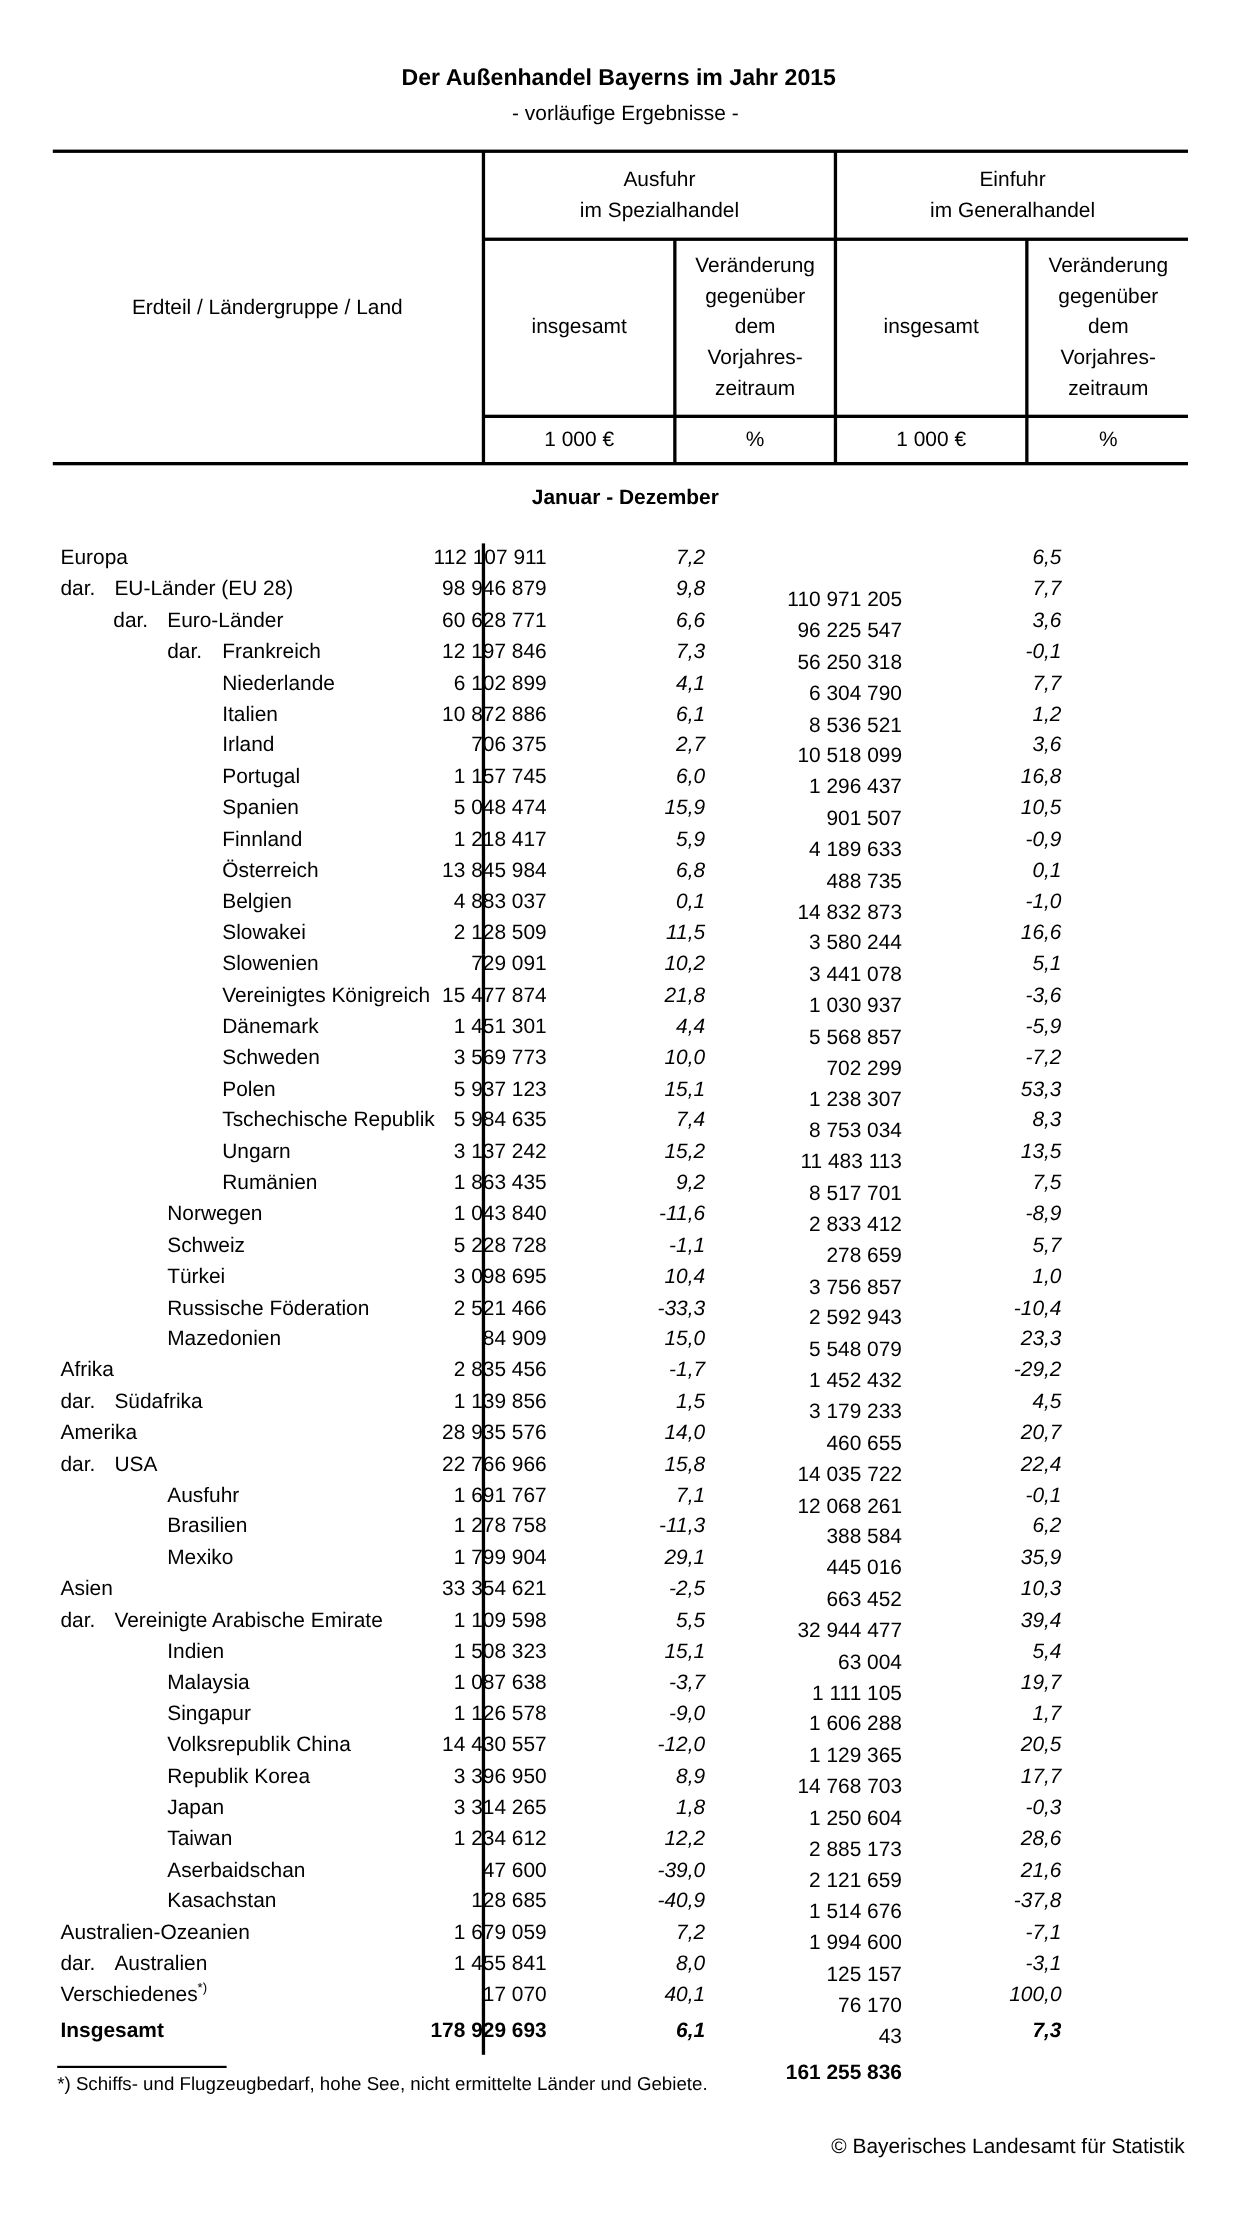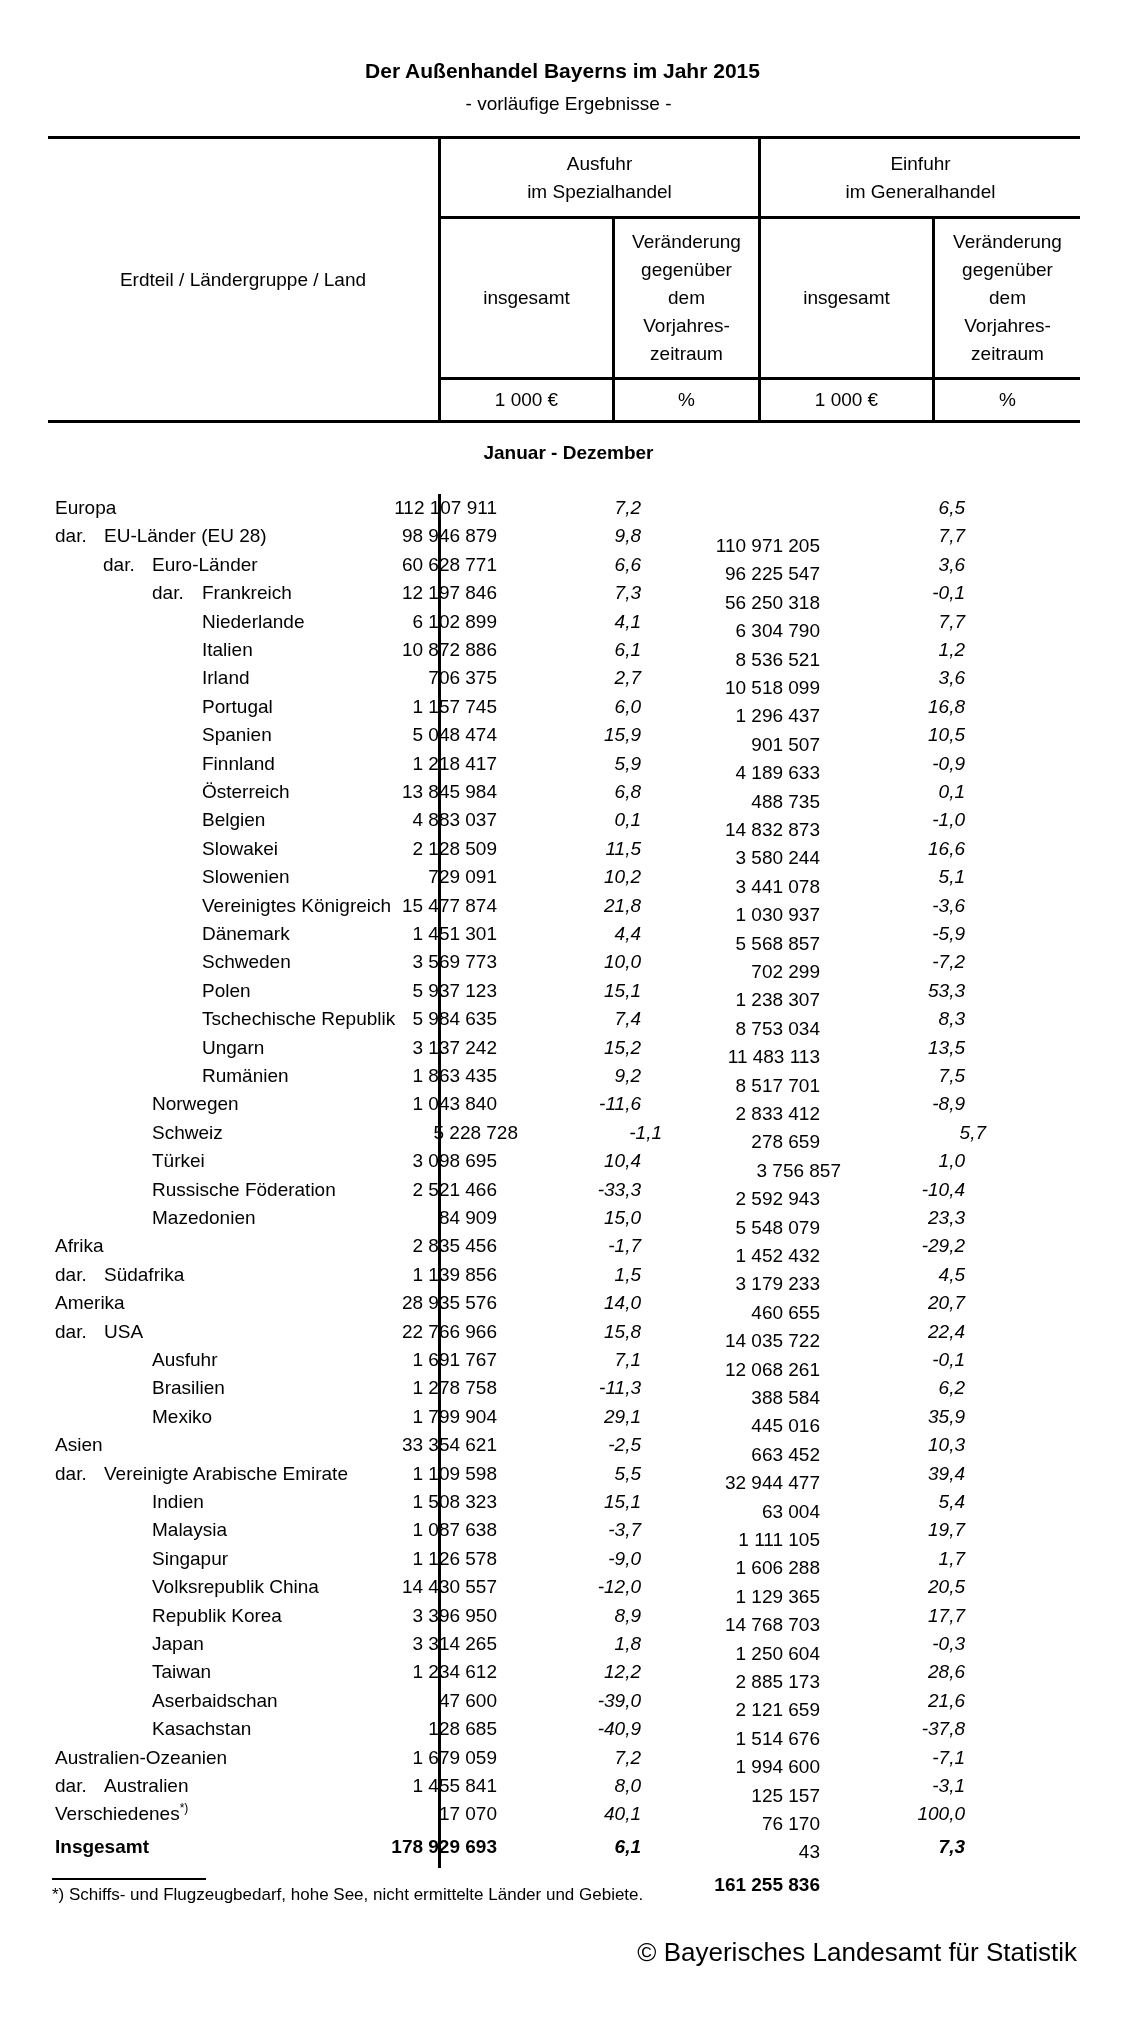--- a/index.html
+++ b/index.html
@@ -18,21 +18,21 @@
   .row .dar { position: absolute; white-space: nowrap; }
   .row .num { position: absolute; text-align: right; white-space: nowrap; }
   .row .pct { font-style: italic; }
   .row.total { font-weight: bold; }
   .c1 { right: calc(1137px - 608px); }
   .c2 { right: calc(1137px - 752px); }
   .c3 { right: calc(1137px - 931px); margin-top: 38px; }
   .c4 { right: calc(1137px - 1076px); }
   sup { font-size: 12px; line-height: 0; vertical-align: 8px; }
   .footnote { left: 52px; top: 1882px; font-size: 17px; line-height: 26px; }
-  .copyright { right: 60px; top: 1938px; font-size: 26px; line-height: 28px; }
+  .copyright { right: 60px; top: 1938px; font-size: 19px; line-height: 28px; }
 </style>
 </head>
 <body>
 
 <div class="abs title">Der Außenhandel Bayerns im Jahr 2015</div>
 <div class="abs subtitle">- vorläufige Ergebnisse -</div>
 
 <div class="hline" style="left:48px;top:136px;width:1032px;height:3px;"></div>
 <div class="hline" style="left:439px;top:216px;width:641px;height:3px;"></div>
 <div class="hline" style="left:439px;top:377px;width:641px;height:3px;"></div>
@@ -242,21 +242,21 @@
       <span class="num c3">2 833 412</span>
       <span class="num pct c4">7,5</span>
     </div>
     <div class="row" style="top: 1090.4px;">
       <span class="label" style="left:152px"><span>Norwegen</span></span>
       <span class="num c1">1 043 840</span>
       <span class="num pct c2">-11,6</span>
       <span class="num c3">278 659</span>
       <span class="num pct c4">-8,9</span>
     </div>
-    <div class="row" style="top: 1118.8px; padding-left: 21px;">
+    <div class="row" style="top: 1118.8px;">
       <span class="label" style="left:152px"><span>Schweiz</span></span>
       <span class="num c1">5 228 728</span>
       <span class="num pct c2">-1,1</span>
       <span class="num c3">3 756 857</span>
       <span class="num pct c4">5,7</span>
     </div>
     <div class="row" style="top: 1147.2px;">
       <span class="label" style="left:152px"><span>Türkei</span></span>
       <span class="num c1">3 098 695</span>
       <span class="num pct c2">10,4</span>

